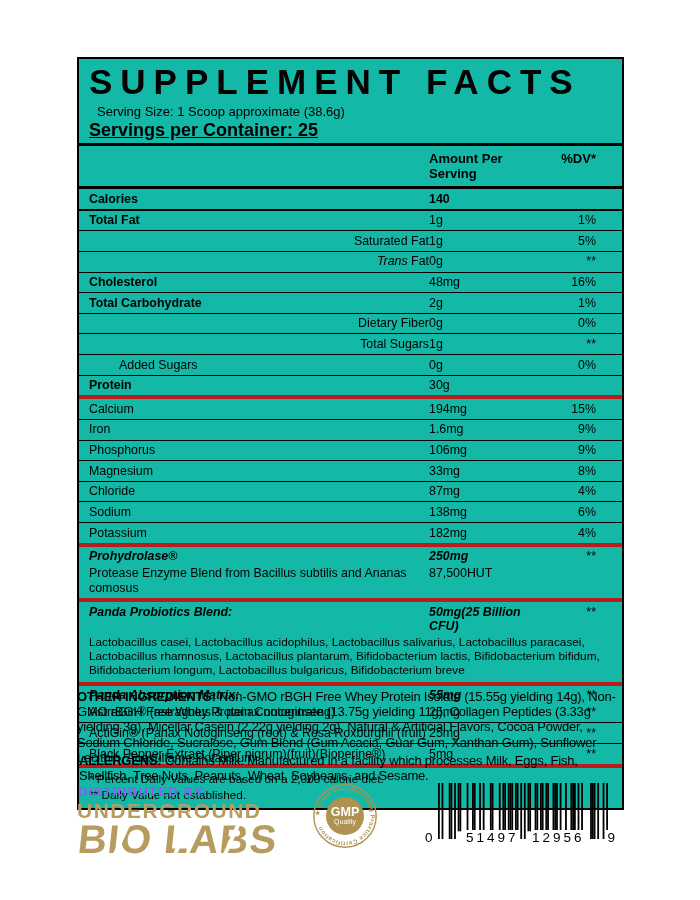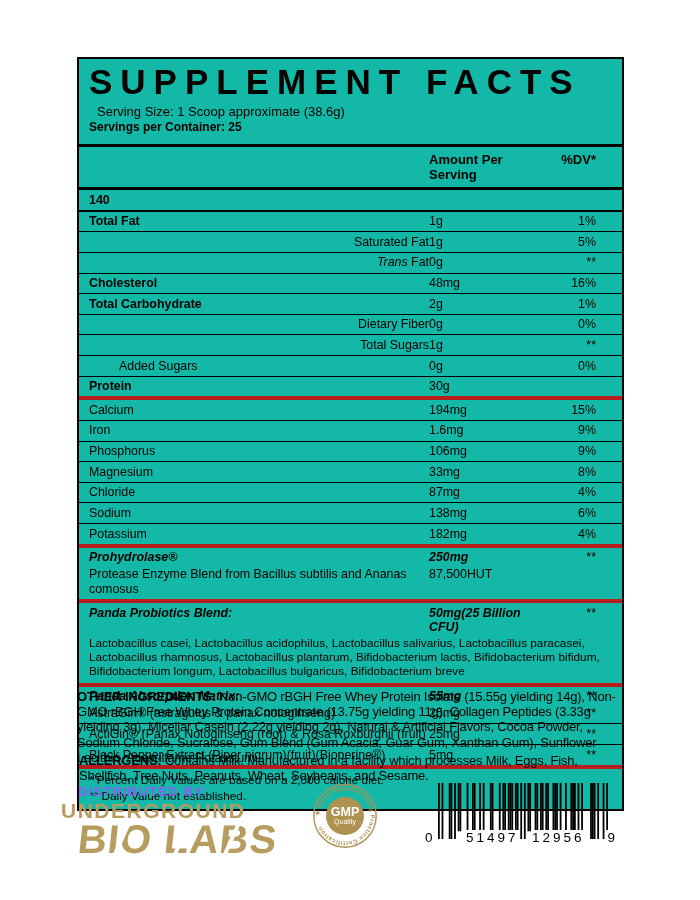--- a/index.html
+++ b/index.html
@@ -10,21 +10,21 @@
   
   .sf-box{
     position:absolute;left:77px;top:57px;width:547px;
     border:2.5px solid #000;box-sizing:border-box;background:#14b8a6;
   }
   .sf-title{
     font-weight:bold;font-size:35px;letter-spacing:8px;line-height:1.0;
     padding:5px 8px 3px 10px;white-space:nowrap;
   }
   .serving-size{font-size:13px;padding:2px 10px 0 18px;}
-  .servings-per{font-size:12px;font-weight:bold;padding:1px 10px 10px 10px;}
+  .servings-per{font-size:18px;font-weight:bold;padding:1px 10px 2px 10px;text-decoration:underline;}
   .hdr-row{
     display:flex;align-items:baseline;font-weight:bold;font-size:13px;
     border-top:3px solid #000;border-bottom:3px solid #000;
     padding:5px 26px 5px 10px;
   }
   .hdr-row .lab{flex:1;}
   .lab{flex:1;min-width:0;}
   .amt{width:110px;text-align:left;flex:none;}
   .dv{width:57px;text-align:right;flex:none;}
   .blk{border-bottom:1.5px solid #000;}
@@ -56,21 +56,21 @@
   }
   .para b{letter-spacing:-0.2px;}
   .para-other{top:676px;}
   .para-allergens{top:740px;padding-left:2px;}
   
   .dist-by{
     position:absolute;left:78px;top:784px;
     font-size:13px;font-weight:bold;letter-spacing:1.2px;color:#8b5cf6;
   }
   .brand1{
-    position:absolute;left:61px;top:799px;
+    position:absolute;left:77px;top:799px;
     font-size:21px;font-weight:bold;letter-spacing:1.5px;color:#b79c5f;
   }
   .brand2{
     position:absolute;left:76px;top:818px;
     font-size:40px;font-weight:bold;letter-spacing:1px;color:#b79c5f;
     transform:skewX(-6deg);transform-origin:left bottom;line-height:1.05;
   }
   .brand-slash{
     position:absolute;background:#fff;width:4px;height:46px;
     transform:rotate(24deg);top:820px;pointer-events:none;
@@ -92,20 +92,21 @@
   <div class="serving-size">Serving Size: 1 Scoop approximate (38.6g)</div>
   <div class="servings-per">Servings per Container: 25</div>
   <div class="hdr-row">
     <span class="lab"></span>
     <span class="amt">Amount Per Serving</span>
     <span class="dv">%DV*</span>
   </div>
   <div id="rows">
       <div class="blk sep-med">
         <div class="line row bold">
+          <span class="lab">Calories</span>
           <span class="amt ab">140</span>
           <span class="dv"></span>
         </div>
       </div>
       <div class="blk sep-thin">
         <div class="line row bold">
           <span class="lab">Total Fat</span>
           <span class="amt">1g</span>
           <span class="dv">1%</span>
         </div>

